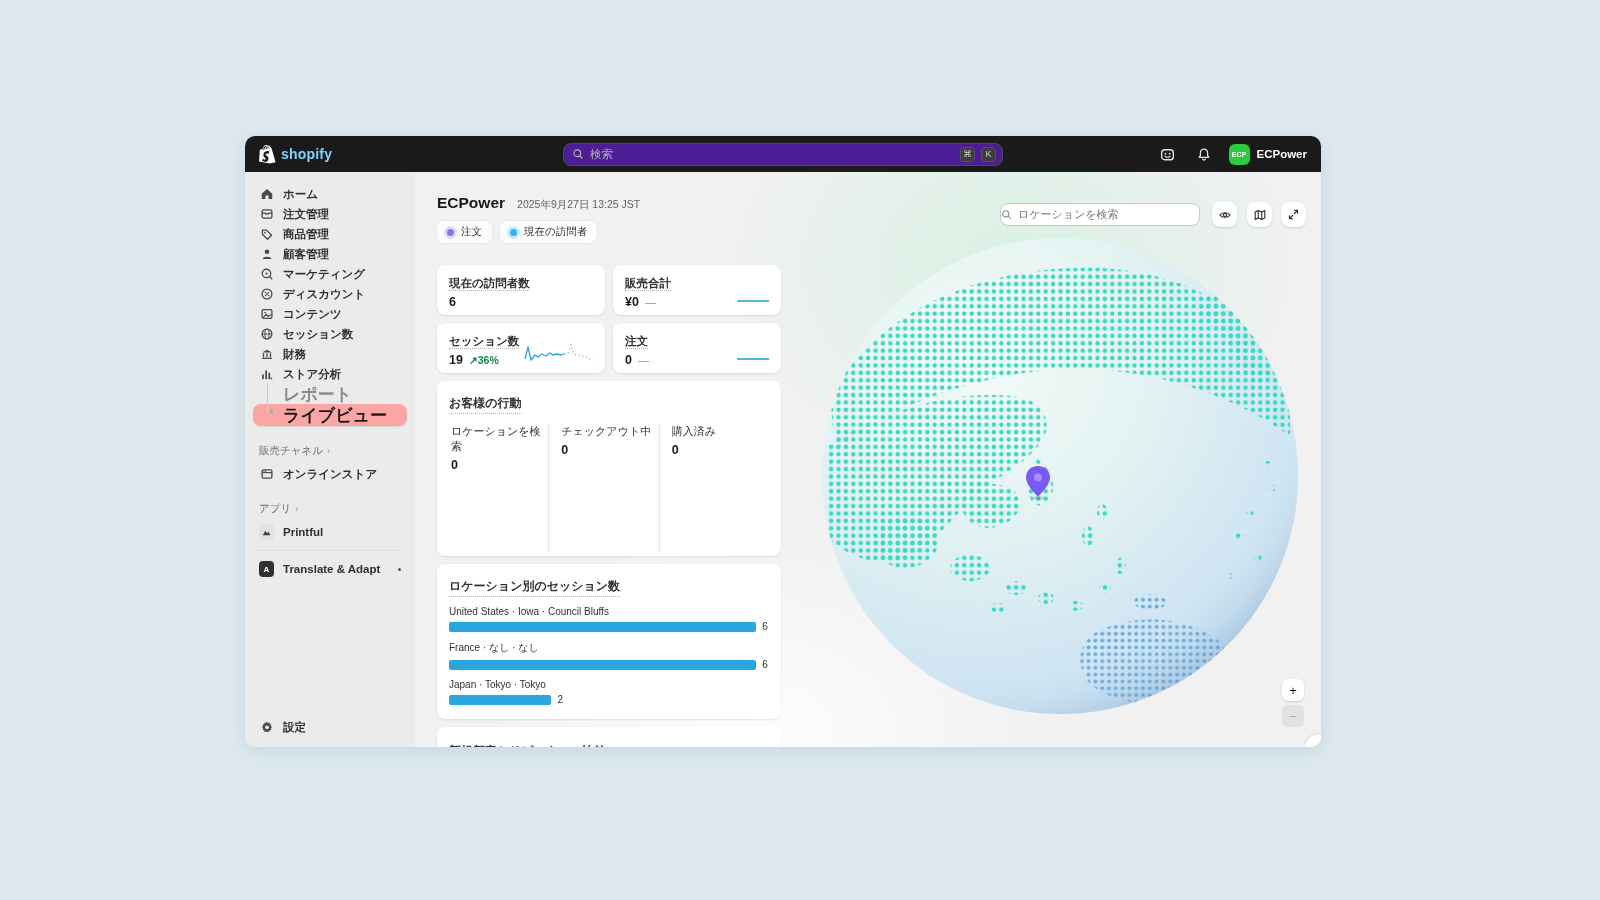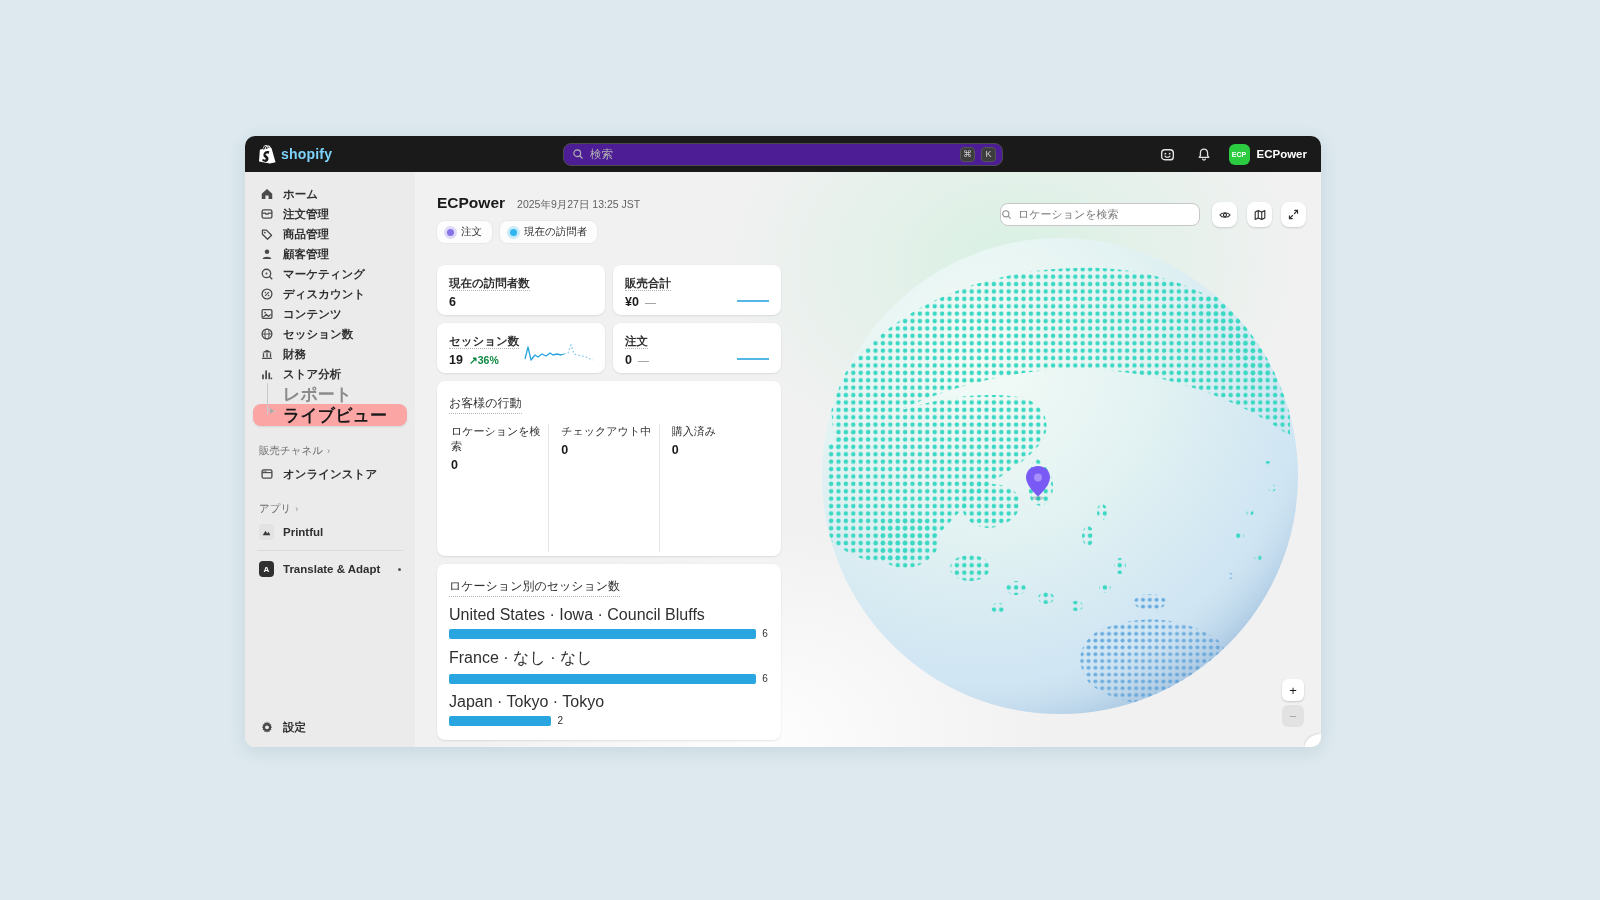--- a/index.html
+++ b/index.html
@@ -92,31 +92,31 @@
   .m-label { font-size:11.5px; font-weight:bold; color:#303030; }
   .dotted { border-bottom:1px dotted #b3b3b3; padding-bottom:1px; }
   .m-value-row { margin-top:4px; display:flex; align-items:center; gap:6px; }
   .m-value { font-size:12.5px; font-weight:bold; color:#1a1a1a; }
   .m-dash { font-size:11px; color:#8a8a8a; }
   .m-delta { font-size:10.5px; font-weight:bold; color:#0e8a44; }
   .spark { position:absolute; right:10px; bottom:7px; }
   .miniline { position:absolute; right:12px; bottom:12px; }
 
   .behavior-card { margin-top:8px; height:175px; padding:12px 12px; }
-  .card-title { font-size:12px; font-weight:normal; color:#303030; display:inline-block; }
+  .card-title { font-size:12px; font-weight:bold; color:#303030; display:inline-block; }
   .beh-cols { display:flex; margin-top:10px; height:128px; }
   .beh-col { flex:1; padding:0 0 0 2px; border-right:1px solid #e6e6e6; }
   .beh-col + .beh-col { padding-left:12px; }
   .beh-col:last-child { border-right:none; }
   .b-label { font-size:11px; color:#303030; }
   .b-value { font-size:12.5px; font-weight:bold; margin-top:4px; color:#1a1a1a; }
 
   .loc-card { margin-top:8px; padding:12px 12px 14px; }
   .loc-row { margin-top:9px; }
-  .loc-label { font-size:16px; color:#303030; margin-bottom:4px; }
+  .loc-label { font-size:10px; color:#303030; margin-bottom:4px; }
   .loc-bar-line { display:flex; align-items:center; }
   .loc-bar { height:10px; background:#29a5e0; border-radius:2px; }
   .loc-val { font-size:10px; color:#303030; margin-left:6px; }
 
   .cmp-card { margin-top:8px; padding:14px 12px; height:76px; }
 
   svg { display:block; }
 </style>
 </head>
 <body>

